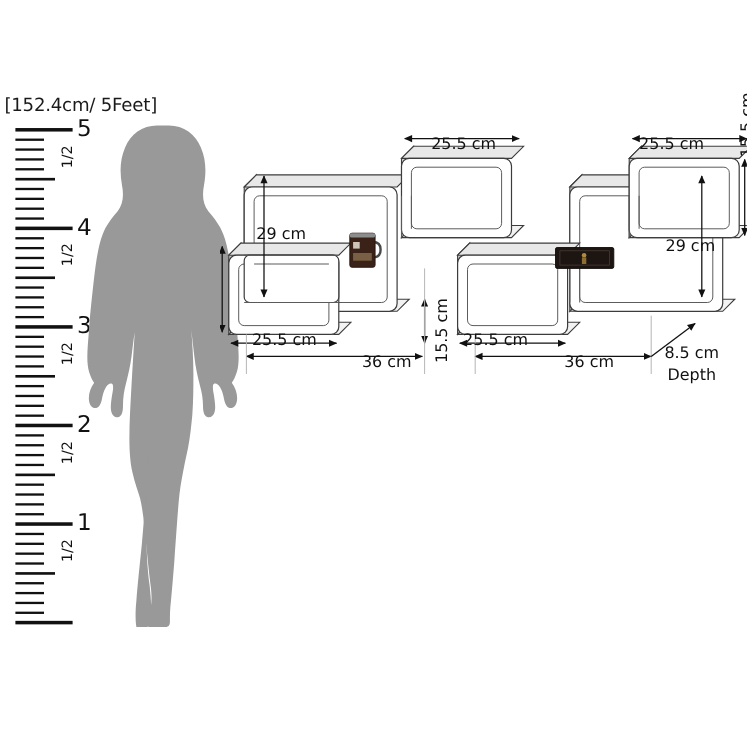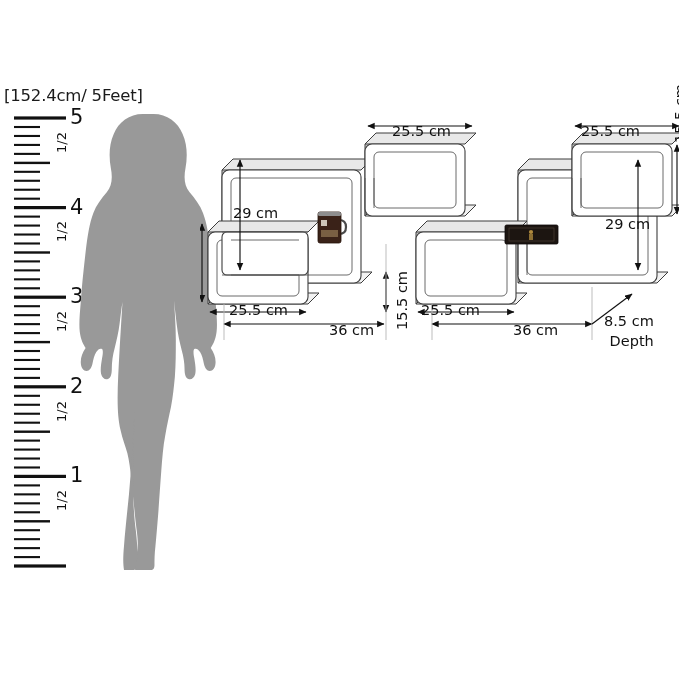--- a/index.html
+++ b/index.html
@@ -22,21 +22,21 @@
 
   
   #silhouette{left:78px; top:112px; width:145px; height:460px;}
 
   
   #shelf-diagram{left:200px; top:112px; width:479px; height:248px;}
 
   
   .dim{position:absolute; font-size:14.5px; color:#111; white-space:nowrap; line-height:1.15;}
   .dim.vert{transform:rotate(-90deg); transform-origin:left top;}
-  .dim.depth{line-height:1.35; text-align:right;}
+  .dim.depth{line-height:1.35; text-align:center;}
 </style>
 </head>
 <body>
 
 <div id="stage">
 
   <div class="abs" id="scale-caption">[152.4cm/ 5Feet]</div>
 
   <div class="abs" id="ruler">
     <svg width="95" height="465" viewBox="0 0 95 465">

